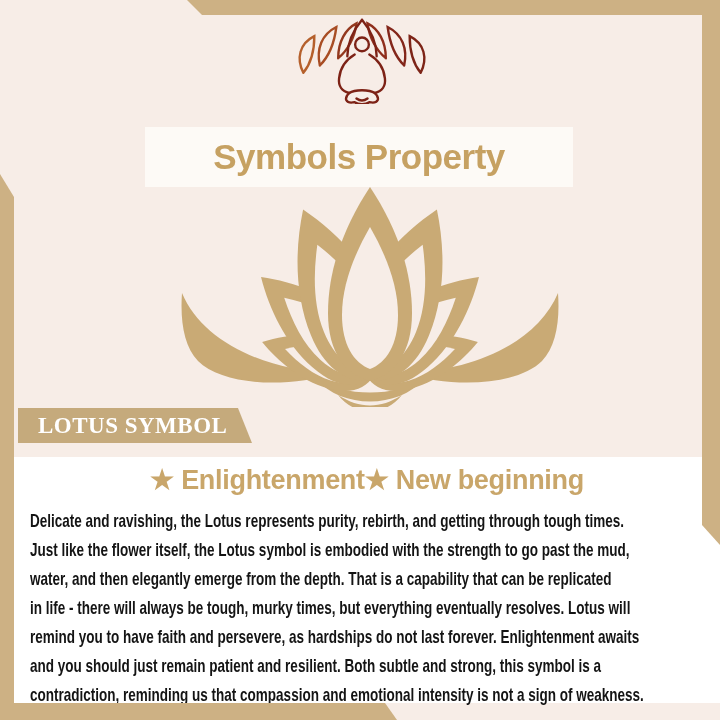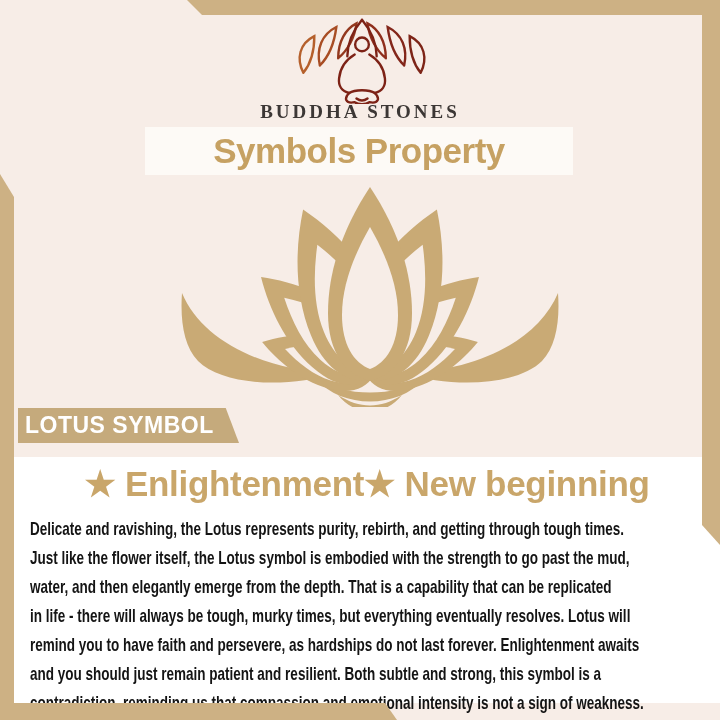--- a/index.html
+++ b/index.html
@@ -17,36 +17,36 @@
   .band-bottom{left:0;top:703px;width:720px;height:17px;
     clip-path:polygon(0 0,385px 0,397px 17px,0 17px);}
 
   
   .logo{position:absolute;left:282px;top:16px;width:160px;height:88px;}
   .brand{position:absolute;left:0;top:101px;width:720px;text-align:center;
     font-family:"Liberation Serif",serif;font-size:19px;font-weight:600;
     letter-spacing:3px;color:#3c3735;}
 
   
-  .title-banner{position:absolute;left:145px;top:127px;width:428px;height:48px;
+  .title-banner{position:absolute;left:145px;top:127px;width:428px;height:60px;
     background:#fdfaf6;display:flex;align-items:center;justify-content:center;}
   .title-banner .title{font-size:35px;font-weight:bold;color:#c6a162;letter-spacing:-.5px;}
 
   
   .lotus{position:absolute;left:168px;top:183px;width:404px;height:224px;}
 
   
   .section-label{position:absolute;left:18px;top:408px;width:214px;height:35px;
     background:#c5aa7c;clip-path:polygon(0 0,94% 0,100% 100%,0 100%);
     color:#ffffff;font-size:23px;font-weight:600;letter-spacing:.5px;
-    line-height:35px;padding-left:7px;box-sizing:content-box;}
+    line-height:35px;padding-left:20px;box-sizing:content-box;font-family:Liberation Serif, serif;}
 
   
   .panel{position:absolute;left:14px;top:457px;width:706px;height:246px;background:#ffffff;}
-  .panel .heading{margin-top:7px;text-align:center;font-size:35px;font-weight:bold;
+  .panel .heading{margin-top:7px;text-align:center;font-size:27px;font-weight:bold;
     color:#c9a66a;letter-spacing:-.3px;}
   .body-text{margin:10px 0 12px 16px;}
   .body-text .line{font-size:18.5px;font-weight:bold;color:#141414;line-height:29px;
     white-space:nowrap;transform:scaleX(.73);transform-origin:left center;}
 </style>
 </head>
 <body>
 
 <div class="stage">
 
@@ -64,21 +64,20 @@
       <path d="M80,4 C70,16 64,30 64,44 M80,4 C90,16 96,30 96,44" stroke="#7d2216"></path>
 
       <circle cx="80" cy="31" r="7.5" stroke="#7d2216"></circle>
       <path d="M72,42 C62,48 56,58 55,68 C54,76 58,82 66,84" stroke="#7d2216"></path>
       <path d="M88,42 C98,48 104,58 105,68 C106,76 102,82 94,84" stroke="#7d2216"></path>
       <path d="M66,84 C60,90 62,96 72,94 C76,97 84,97 88,94 C98,96 100,90 94,84" stroke="#7d2216"></path>
       <path d="M66,84 C72,80 88,80 94,84" stroke="#7d2216"></path>
       <path d="M74,90 C78,93 82,93 86,90" stroke="#7d2216"></path>
     </g>
   </svg>
-  <div class="brand">BUDDHA STONES</div>
 
   <div class="title-banner">
     <div class="title">Symbols Property</div>
   </div>
 
   <svg class="lotus" viewBox="0 0 404 224">
     <defs>
       <g id="petalT">
         <path fill="#c9aa75" d="M202,4 C178,40 160,84 160,130 C160,170 178,192 202,198 C226,192 244,170 244,130 C244,84 226,40 202,4 Z"></path>
         <path fill="#f7ede7" d="M202,44 C186,72 174,102 174,132 C174,162 186,180 202,186 C218,180 230,162 230,132 C230,102 218,72 202,44 Z"></path>

